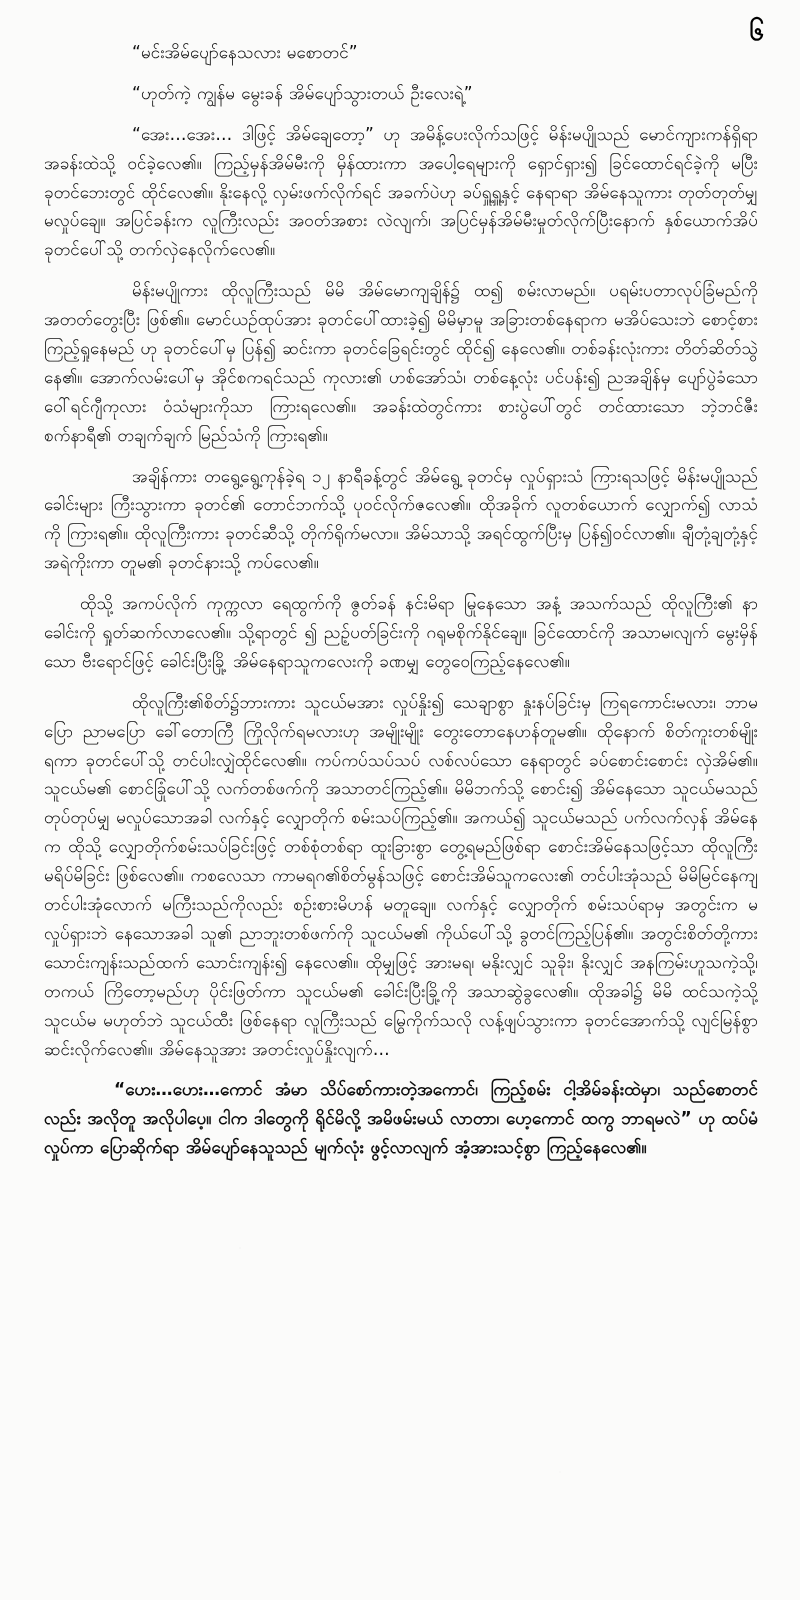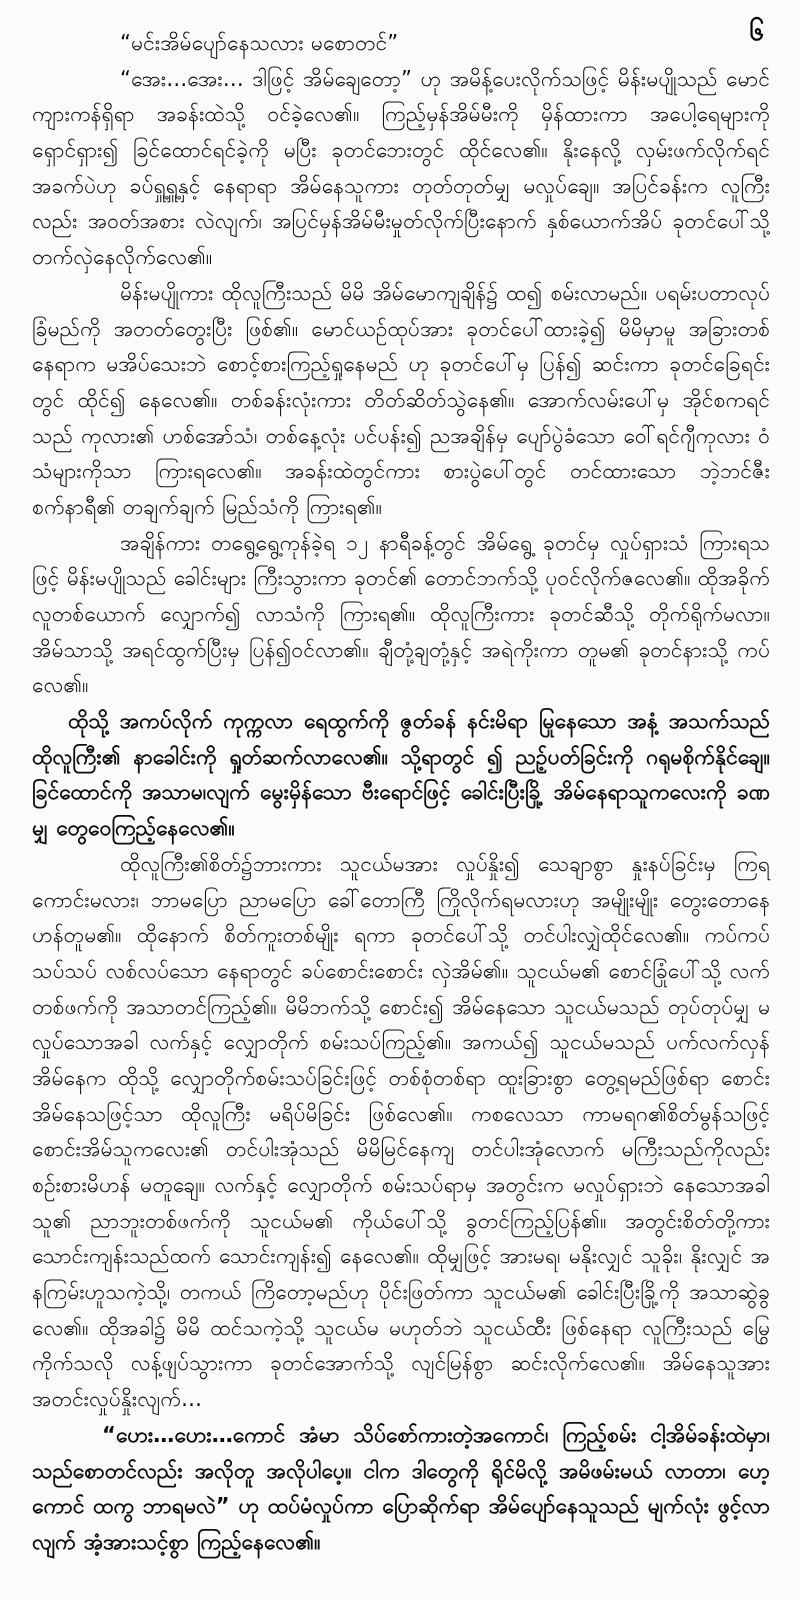--- a/index.html
+++ b/index.html
@@ -39,42 +39,43 @@
     color: #000;
   }
   .text-column {
     position: absolute;
     left: 32px;
     right: 30px;
     top: 26px;
     bottom: 10px;
   }
   p.para {
-    margin: 0;
-    font-size: 21px;
+    margin: 12px;
+    font-size: 17px;
     line-height: 1.70;
     text-align: justify;
     text-justify: inter-word;
     letter-spacing: 0.1px;
     word-spacing: 0.5px;
     color: #0d0d0d;
   }
   p.indent-lg { text-indent: 88px; }
   p.indent-md { text-indent: 70px; font-weight: bold; }
-  p.indent-xs { text-indent: 36px; font-weight: bold; }
+  p.indent-xs { text-indent: 36px; }
 </style>
 </head>
 <body>
 
 <div id="page">
 
   <div class="page-number">၆</div>
 
   <div class="text-column">
     <p class="para indent-lg">“မင်းအိမ်ပျော်နေသလား မစောတင်”</p>
+    <p class="para indent-lg">“ဟုတ်ကဲ့ ကျွန်မ မွေးခန် အိမ်ပျော်သွားတယ် ဦးလေးရဲ့”</p>
     <p class="para indent-lg">“အေး…အေး… ဒါဖြင့် အိမ်ချေတော့” ဟု အမိန့်ပေးလိုက်သဖြင့် မိန်းမပျိုသည် မောင်ကျားကန်ရှိရာ အခန်းထဲသို့ ဝင်ခဲ့လေ၏။ ကြည့်မှန်အိမ်မီးကို မှိန်ထားကာ အပေါ့ရေများကို ရှောင်ရှား၍ ခြင်ထောင်ရင်ခဲ့ကို မပြီး ခုတင်ဘေးတွင် ထိုင်လေ၏။ နိုးနေလို့ လှမ်းဖက်လိုက်ရင် အခက်ပဲဟု ခပ်ရှူ့ရှူ့နှင့် နေရာရာ အိမ်နေသူကား တုတ်တုတ်မျှ မလှုပ်ချေ။ အပြင်ခန်းက လူကြီးလည်း အဝတ်အစား လဲလျက်၊ အပြင်မှန်အိမ်မီးမှုတ်လိုက်ပြီးနောက် နှစ်ယောက်အိပ် ခုတင်ပေါ်သို့ တက်လှဲနေလိုက်လေ၏။</p>
     <p class="para indent-lg">မိန်းမပျိုကား ထိုလူကြီးသည် မိမိ အိမ်မောကျချိန်၌ ထ၍ စမ်းလာမည်။ ပရမ်းပတာလုပ်ခြံမည်ကို အတတ်တွေးပြီး ဖြစ်၏။ မောင်ယဉ်ထုပ်အား ခုတင်ပေါ်ထားခဲ့၍ မိမိမှာမူ အခြားတစ်နေရာက မအိပ်သေးဘဲ စောင့်စားကြည့်ရှုနေမည် ဟု ခုတင်ပေါ်မှ ပြန်၍ ဆင်းကာ ခုတင်ခြေရင်းတွင် ထိုင်၍ နေလေ၏။ တစ်ခန်းလုံးကား တိတ်ဆိတ်သွဲနေ၏။ အောက်လမ်းပေါ်မှ အိုင်စကရင်သည် ကုလား၏ ဟစ်အော်သံ၊ တစ်နေ့လုံး ပင်ပန်း၍ ညအချိန်မှ ပျော်ပွဲခံသော ဝေါ်ရင်ဂျီကုလား ဝံသံများကိုသာ ကြားရလေ၏။ အခန်းထဲတွင်ကား စားပွဲပေါ်တွင် တင်ထားသော ဘဲ့ဘင်ဇီးစက်နာရီ၏ တချက်ချက် မြည်သံကို ကြားရ၏။</p>
     <p class="para indent-lg">အချိန်ကား တရွေ့ရွေ့ကုန်ခဲ့ရ ၁၂ နာရီခန့်တွင် အိမ်ရွေ့ ခုတင်မှ လှုပ်ရှားသံ ကြားရသဖြင့် မိန်းမပျိုသည် ခေါင်းများ ကြီးသွားကာ ခုတင်၏ တောင်ဘက်သို့ ပုဝင်လိုက်ဇလေ၏။ ထိုအခိုက် လူတစ်ယောက် လျှောက်၍ လာသံကို ကြားရ၏။ ထိုလူကြီးကား ခုတင်ဆီသို့ တိုက်ရိုက်မလာ။ အိမ်သာသို့ အရင်ထွက်ပြီးမှ ပြန်၍ဝင်လာ၏။ ချီတုံ့ချတုံ့နှင့် အရဲကိုးကာ တူမ၏ ခုတင်နားသို့ ကပ်လေ၏။</p>
     <p class="para indent-xs">ထိုသို့ အကပ်လိုက် ကုက္ကလာ ရေထွက်ကို ဇွတ်ခန် နင်းမိရာ မြုနေသော အနံ့ အသက်သည် ထိုလူကြီး၏ နာခေါင်းကို ရှုတ်ဆက်လာလေ၏။ သို့ရာတွင် ၍ ညဉ့်ပတ်ခြင်းကို ဂရုမစိုက်နိုင်ချေ။ ခြင်ထောင်ကို အသာမ၊လျက် မွေးမှိန်သော ဗီးရောင်ဖြင့် ခေါင်းပြီးခြို့ အိမ်နေရာသူကလေးကို ခဏမျှ တွေဝေကြည့်နေလေ၏။</p>
     <p class="para indent-lg">ထိုလူကြီး၏စိတ်၌ဘားကား သူငယ်မအား လှုပ်နှိုး၍ သေချာစွာ နှုးနပ်ခြင်းမှ ကြရကောင်းမလား၊ ဘာမပြော ညာမပြော ခေါ်တောကြီ ကြိုလိုက်ရမလားဟု အမျိုးမျိုး တွေးတောနေဟန်တူမ၏။ ထိုနောက် စိတ်ကူးတစ်မျိုး ရကာ ခုတင်ပေါ်သို့ တင်ပါးလျှဲထိုင်လေ၏။ ကပ်ကပ်သပ်သပ် လစ်လပ်သော နေရာတွင် ခပ်စောင်းစောင်း လှဲအိမ်၏။ သူငယ်မ၏ စောင်ခြုံပေါ်သို့ လက်တစ်ဖက်ကို အသာတင်ကြည့်၏။ မိမိဘက်သို့ စောင်း၍ အိမ်နေသော သူငယ်မသည် တုပ်တုပ်မျှ မလှုပ်သောအခါ လက်နှင့် လျှောတိုက် စမ်းသပ်ကြည့်၏။ အကယ်၍ သူငယ်မသည် ပက်လက်လှန် အိမ်နေက ထိုသို့ လျှောတိုက်စမ်းသပ်ခြင်းဖြင့် တစ်စုံတစ်ရာ ထူးခြားစွာ တွေ့ရမည်ဖြစ်ရာ စောင်းအိမ်နေသဖြင့်သာ ထိုလူကြီး မရိပ်မိခြင်း ဖြစ်လေ၏။ ကစလေသာ ကာမရဂ၏စိတ်မွန်သဖြင့် စောင်းအိမ်သူကလေး၏ တင်ပါးအုံသည် မိမိမြင်နေကျ တင်ပါးအုံလောက် မကြီးသည်ကိုလည်း စဉ်းစားမိဟန် မတူချေ။ လက်နှင့် လျှောတိုက် စမ်းသပ်ရာမှ အတွင်းက မလှုပ်ရှားဘဲ နေသောအခါ သူ၏ ညာဘူးတစ်ဖက်ကို သူငယ်မ၏ ကိုယ်ပေါ်သို့ ခွတင်ကြည့်ပြန်၏။ အတွင်းစိတ်တို့ကား သောင်းကျန်းသည်ထက် သောင်းကျန်း၍ နေလေ၏။ ထိုမျှဖြင့် အားမရ၊ မနိုးလျှင် သူခိုး၊ နိုးလျှင် အနကြမ်းဟူသကဲ့သို့၊ တကယ် ကြိတော့မည်ဟု ပိုင်းဖြတ်ကာ သူငယ်မ၏ ခေါင်းပြီးခြို့ကို အသာဆွဲခွလေ၏။ ထိုအခါ၌ မိမိ ထင်သကဲ့သို့ သူငယ်မ မဟုတ်ဘဲ သူငယ်ထီး ဖြစ်နေရာ လူကြီးသည် မြွေကိုက်သလို လန့်ဖျပ်သွားကာ ခုတင်အောက်သို့ လျင်မြန်စွာ ဆင်းလိုက်လေ၏။ အိမ်နေသူအား အတင်းလှုပ်နှိုးလျက်…</p>
     <p class="para indent-md">“ဟေး…ဟေး…ကောင် အံမာ သိပ်စော်ကားတဲ့အကောင်၊ ကြည့်စမ်း ငါ့အိမ်ခန်းထဲမှာ၊ သည်စောတင်လည်း အလိုတူ အလိုပါပေ့။ ငါက ဒါတွေကို ရိုင်မိလို့ အမိဖမ်းမယ် လာတာ၊ ဟေ့ကောင် ထကွ ဘာရမလဲ” ဟု ထပ်မံလှုပ်ကာ ပြောဆိုက်ရာ အိမ်ပျော်နေသူသည် မျက်လုံး ဖွင့်လာလျက် အံ့အားသင့်စွာ ကြည့်နေလေ၏။</p>
   </div>
 
 </div>
 

